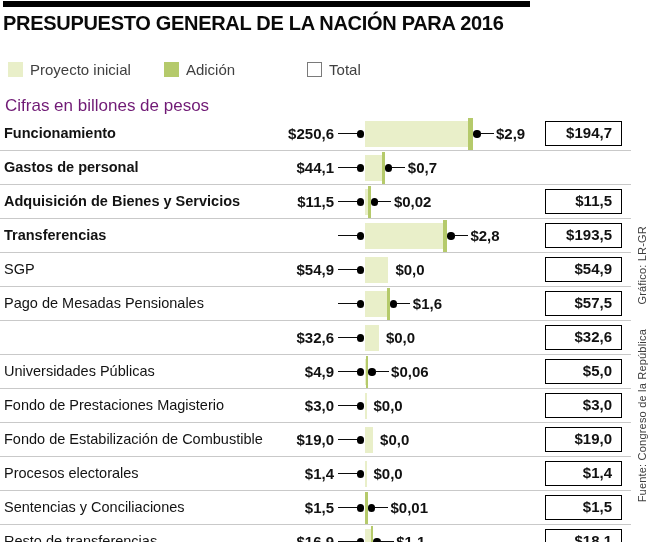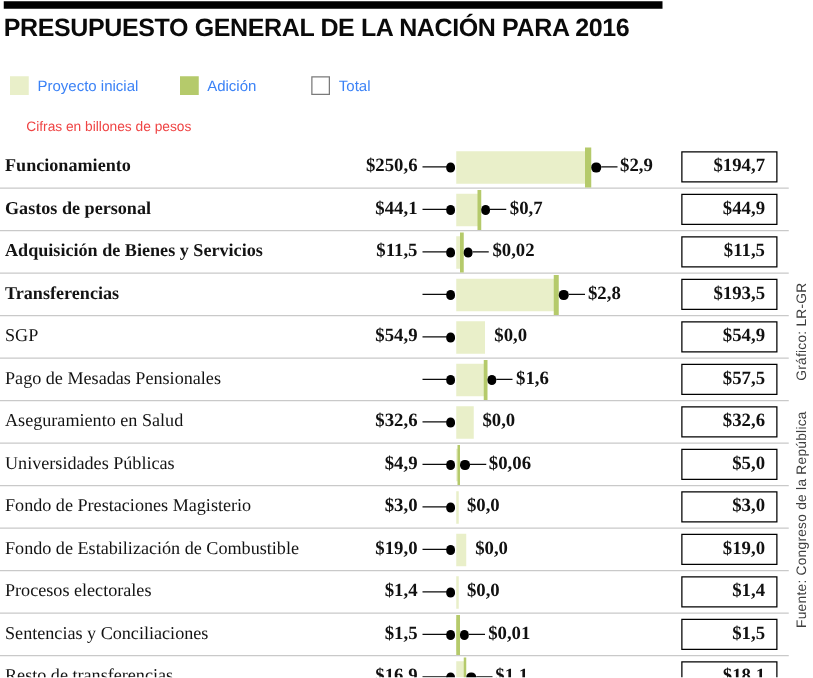--- a/index.html
+++ b/index.html
@@ -10,26 +10,26 @@
   }
   #topbar { position:absolute; left:3px; top:1px; width:527px; height:6px; background:#000; }
   #title {
     position:absolute; left:3px; top:12px; width:620px;
     font-size:20px; font-weight:bold; letter-spacing:-0.3px; color:#0a0a0a; white-space:nowrap;
   }
   #legend { position:absolute; left:8px; top:61px; display:flex; align-items:center; }
   .leg-item { display:flex; align-items:center; }
   .leg-sw { width:15px; height:15px; margin-right:7px; }
   .leg-sw.outlined { width:13px; height:13px; border:1.5px solid #7a7a7a; background:#fff; }
-  .leg-lbl { font-size:12px; color:#3b82f6; }
+  .leg-lbl { font-size:15px; color:#404040; }
   #legend .leg-item:nth-child(1){ margin-right:33px; }
-  #legend .leg-item:nth-child(2){ margin-right:44px; }
-  #note { position:absolute; left:21px; top:96px; font-size:11px; color:#ef4444; }
+  #legend .leg-item:nth-child(2){ margin-right:72px; }
+  #note { position:absolute; left:5px; top:96px; font-size:17px; color:#701a75; }
   #rows { position:absolute; left:0; top:117px; width:631px; }
-  .row { position:relative; height:33px; border-bottom:1px solid #c9c9c9;font-family:Liberation Serif, serif; }
+  .row { position:relative; height:33px; border-bottom:1px solid #c9c9c9; }
   .lbl { position:absolute; left:4px; top:0; line-height:33px; font-size:14.5px; color:#131313; white-space:nowrap; }
   .row.bold .lbl { font-weight:bold; }
   .ival { position:absolute; left:225px; width:109px; text-align:right; line-height:33px;
           font-size:15px; font-weight:bold; white-space:nowrap; }
   .lline { position:absolute; left:338px; top:15.5px; width:20px; height:1.7px; background:#0c0c0c; }
   .ldot,.rdot { position:absolute; top:13px; width:7.5px; height:7.5px; border-radius:50%; background:#000; }
   .ldot { left:356.5px; }
   .rline { position:absolute; top:15.5px; width:13px; height:1.7px; background:#0c0c0c; }
   .bar { position:absolute; left:365px; top:3.5px; height:26px; background:#e9efc9; }
   .adic { position:absolute; right:-1px; top:-3px; height:32px; background:#b5ca6b; }
@@ -84,21 +84,20 @@
       <span class="lbl">Gastos de personal</span>
       <span class="ival">$44,1</span>
       <span class="lline"></span>
       <span class="ldot"></span>
       <div class="bar" style="width: 18.8307px;">
           <span class="adic" style="width: 2.5px;"></span>
         </div>
       <span class="rdot" style="left: 384.831px;"></span>
       <span class="rline" style="left: 392.331px;"></span>
       <span class="aval" style="left: 407.831px;">$0,7</span>
-      <span class="tbox">$44,9</span>
     </div>
     <div class="row bold">
       <span class="lbl">Adquisición de Bienes y Servicios</span>
       <span class="ival">$11,5</span>
       <span class="lline"></span>
       <span class="ldot"></span>
       <div class="bar" style="width: 4.9105px;">
           <span class="adic" style="width: 2.5px;"></span>
         </div>
       <span class="rdot" style="left: 370.911px;"></span>
@@ -134,21 +133,20 @@
       <span class="ldot"></span>
       <div class="bar" style="width: 23.8693px;">
           <span class="adic" style="width: 2.56px;"></span>
         </div>
       <span class="rdot" style="left: 389.869px;"></span>
       <span class="rline" style="left: 397.369px;"></span>
       <span class="aval" style="left: 412.869px;">$1,6</span>
       <span class="tbox">$57,5</span>
     </div>
     <div class="row">
-      <span class="lbl">Aseguramiento en Salud</span>
       <span class="ival">$32,6</span>
       <span class="lline"></span>
       <span class="ldot"></span>
       <div class="bar" style="width: 13.9202px;"></div>
 
       <span class="aval" style="left: 385.92px;">$0,0</span>
       <span class="tbox">$32,6</span>
     </div>
     <div class="row">
       <span class="lbl">Universidades Públicas</span>

